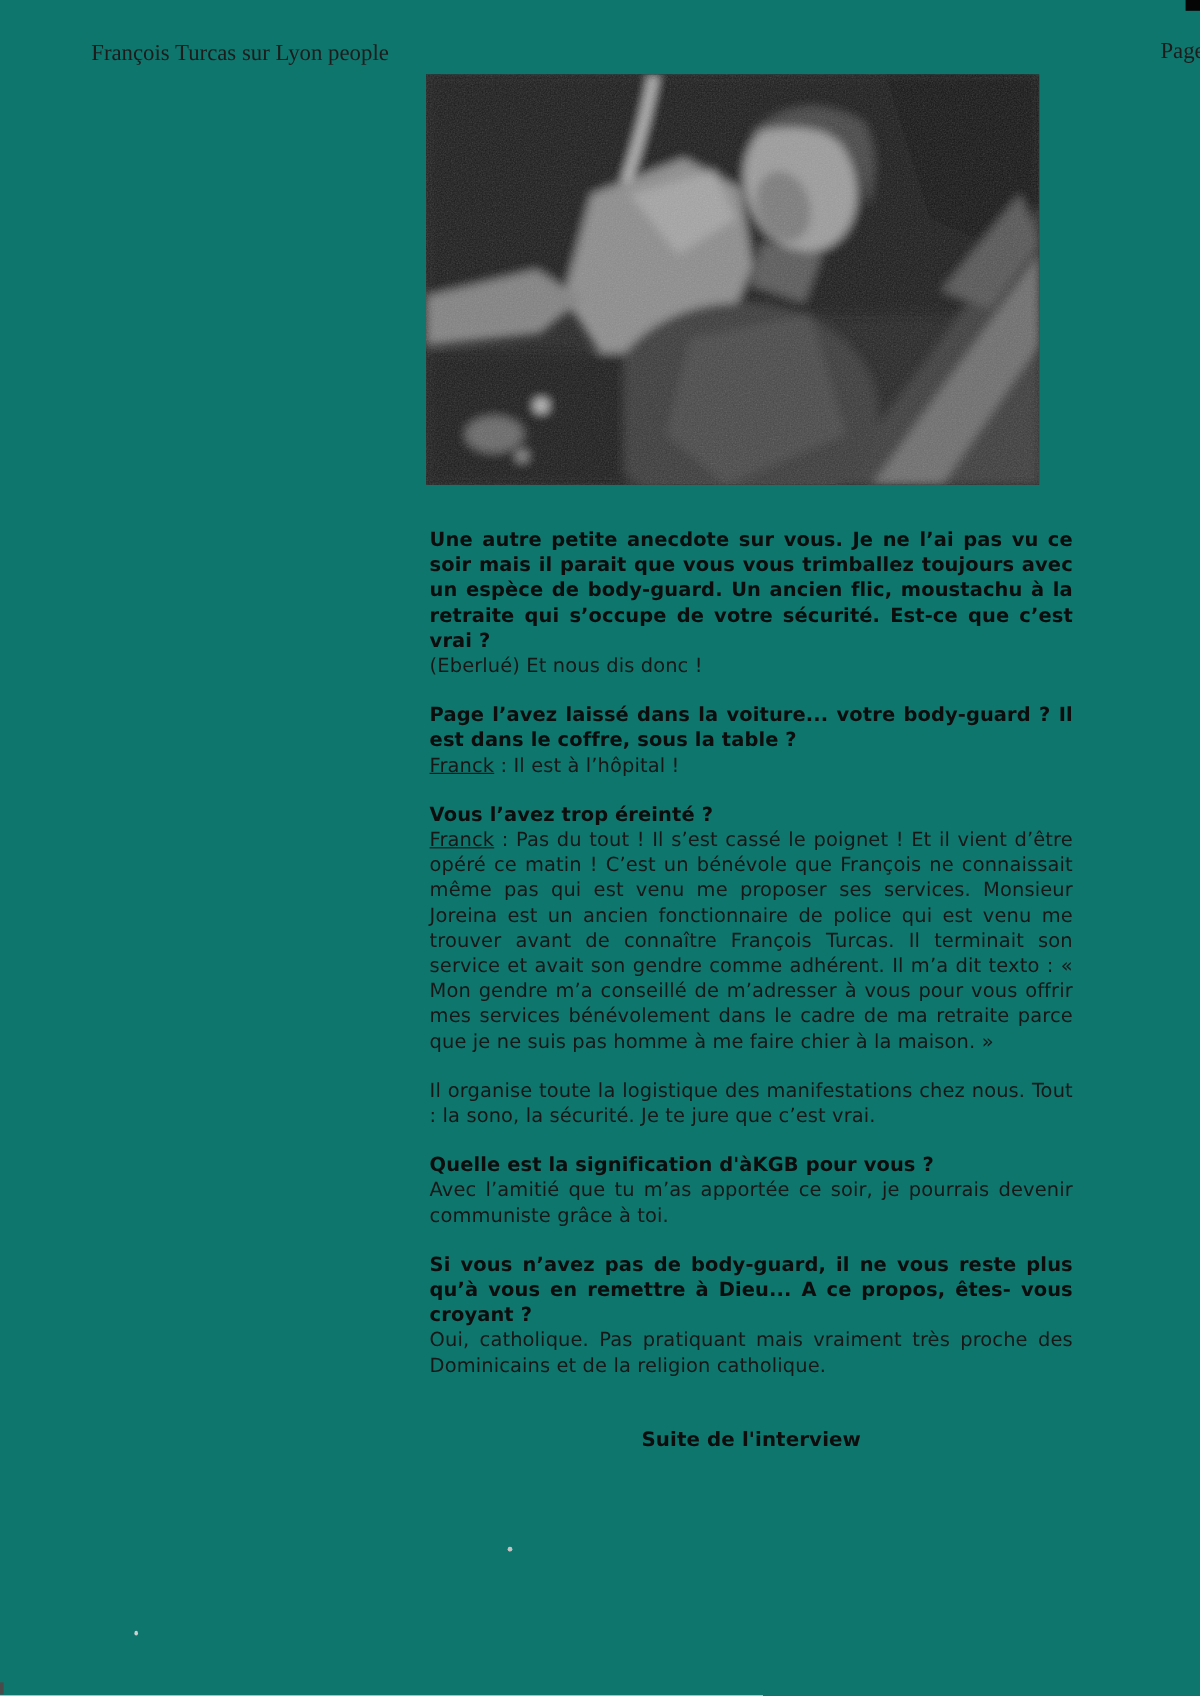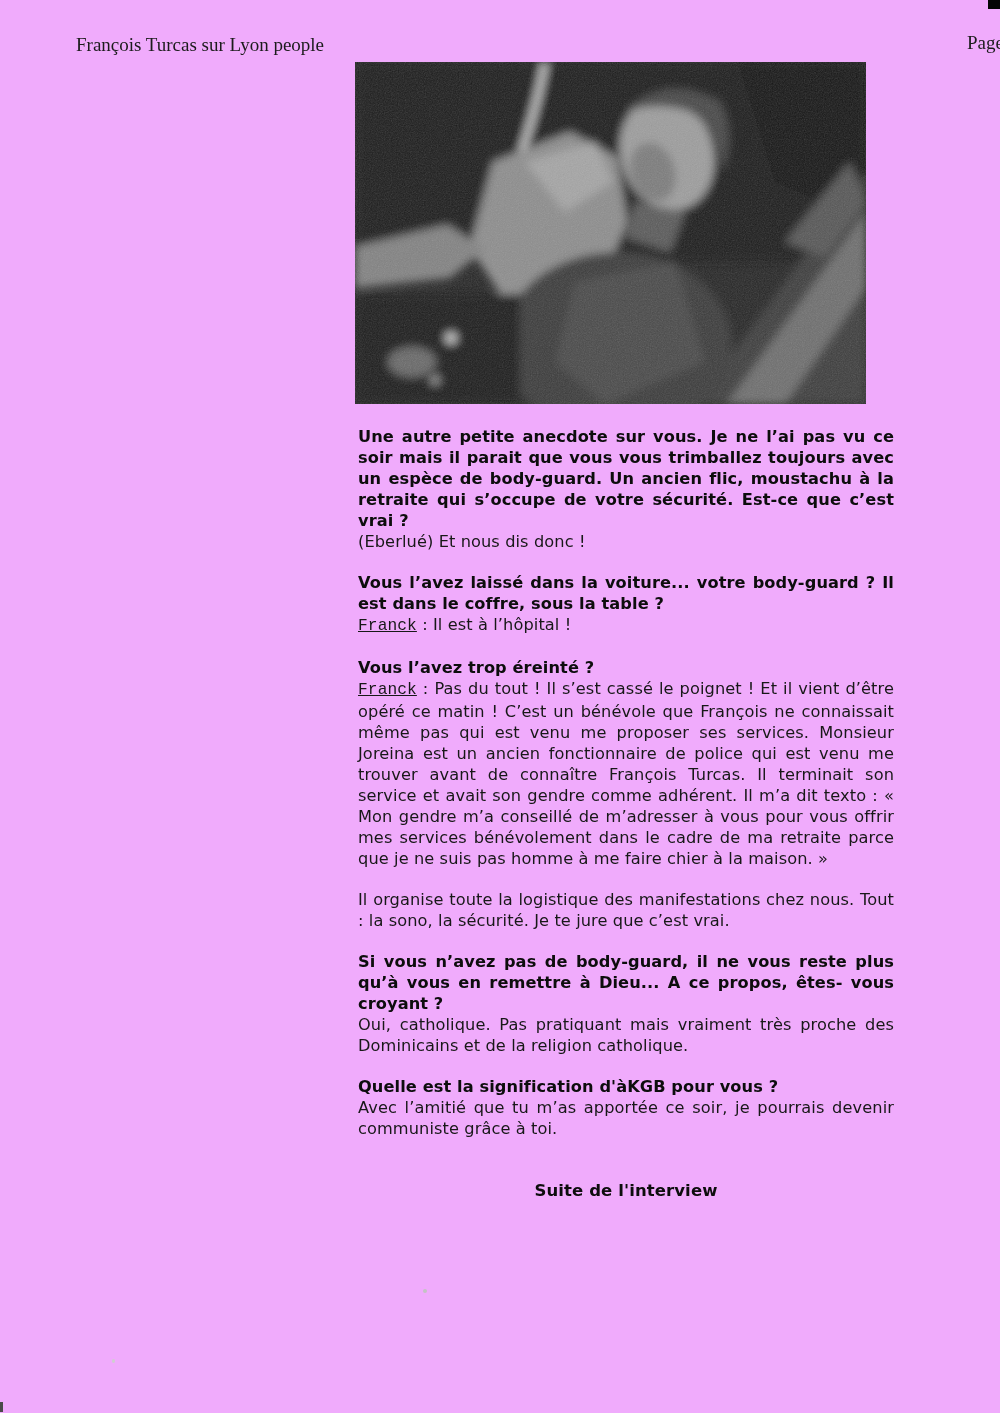--- a/index.html
+++ b/index.html
@@ -1,19 +1,19 @@
 <!DOCTYPE html>
 <html lang="fr"><head>
 <meta charset="utf-8">
 <style>
   html,body{margin:0;padding:0;background:#ffffff;}
   .page{
     position:relative;
     width:1000px;height:1413px;
-    background:#f0abfc;
+    background:#0f766e;
     overflow:hidden;
     font-family:"DejaVu Sans","Liberation Sans",sans-serif;
     color:#151515;
   }
   .header-left{
     position:absolute;left:76px;top:34px;
     font-family:"Liberation Serif","DejaVu Serif",serif;
     font-size:19px;color:#1c1c1c;white-space:nowrap;
   }
   .page-num{
@@ -28,26 +28,26 @@
     position:absolute;left:355px;top:62px;width:511px;height:342px;
     background:#2a2a2a;
   }
   .photo-frame svg{display:block;width:100%;height:100%;}
   .content{
     position:absolute;left:358px;top:423px;width:536px;
     font-size:16.2px;line-height:21px;
     text-align:justify;
     letter-spacing:0.1px;
   }
-  .block{margin:3px 0 20px 0;}
+  .block{margin:16px 0 20px 0;}
   p{margin:0;}
   .question{font-weight:bold;color:#0d0d0d;}
   .answer{color:#181818;}
   .it{}
-  .ul{text-decoration:underline;font-family:Liberation Mono, monospace;}
+  .ul{text-decoration:underline;}
   .footer-line{
     text-align:center;font-weight:bold;font-size:16.5px;
     margin-top:41px;color:#0d0d0d;
   }
   .speck{position:absolute;border-radius:50%;}
   .speck-a{left:423px;top:1289px;width:4px;height:4px;background:#c3c3c3;}
   .speck-b{left:112px;top:1359px;width:3px;height:4px;background:#cfcfcf;}
   .edge-mark{position:absolute;left:0;top:1402px;width:3px;height:10px;background:#4a4a4a;}
 </style>
 </head>
@@ -108,37 +108,37 @@
       <rect width="511" height="342" filter="url(#grain)" opacity="0.42"></rect>
     </svg>
   </div>
 
   <div class="content">
       <div class="block">
         <p class="question">Une autre petite anecdote sur vous. Je ne l’ai pas vu ce soir mais il parait que vous vous trimballez toujours avec un espèce de body-guard. Un ancien flic, moustachu à la retraite qui s’occupe de votre sécurité. Est-ce que c’est vrai ?</p>
         <p class="answer"><span>(</span><span class="it">Eberlué</span><span>) Et nous dis donc !</span></p>
       </div>
       <div class="block">
-        <p class="question">Vous l’avez laissé dans la voiture... votre body-guard ? Il est dans le coffre, sous la table ?</p>
+        <p class="question">Page l’avez laissé dans la voiture... votre body-guard ? Il est dans le coffre, sous la table ?</p>
         <p class="answer"><span class="ul">Franck</span><span> : Il est à l’hôpital !</span></p>
       </div>
       <div class="block">
         <p class="question">Vous l’avez trop éreinté ?</p>
         <p class="answer"><span class="ul">Franck</span><span> : Pas du tout ! Il s’est cassé le poignet ! Et il vient d’être opéré ce matin ! C’est un bénévole que François ne connaissait même pas qui est venu me proposer ses services. Monsieur Joreina est un ancien fonctionnaire de police qui est venu me trouver avant de connaître François Turcas. Il terminait son service et avait son gendre comme adhérent. Il m’a dit texto : « Mon gendre m’a conseillé de m’adresser à vous pour vous offrir mes services bénévolement dans le cadre de ma retraite parce que je ne suis pas homme à me faire chier à la maison. »</span></p>
       </div>
       <div class="block">
         <p class="answer"><span>Il organise toute la logistique des manifestations chez nous. Tout : la sono, la sécurité. Je te jure que c’est vrai.</span></p>
       </div>
       <div class="block">
+        <p class="question">Quelle est la signification d'àKGB  pour vous ?</p>
+        <p class="answer"><span>Avec l’amitié que tu m’as apportée ce soir, je pourrais devenir communiste grâce à toi.</span></p>
+      </div>
+      <div class="block">
         <p class="question">Si vous n’avez pas de body-guard, il ne vous reste plus qu’à vous en remettre à Dieu... A ce propos, êtes- vous croyant ?</p>
         <p class="answer"><span>Oui, catholique. Pas pratiquant mais vraiment très proche des Dominicains et de la religion catholique.</span></p>
-      </div>
-      <div class="block">
-        <p class="question">Quelle est la signification d'àKGB  pour vous ?</p>
-        <p class="answer"><span>Avec l’amitié que tu m’as apportée ce soir, je pourrais devenir communiste grâce à toi.</span></p>
       </div>
       <p class="footer-line">Suite de l'interview</p>
     </div>
 
   <div class="speck speck-a"></div>
   <div class="speck speck-b"></div>
   <div class="edge-mark"></div>
 
 </div>
 

